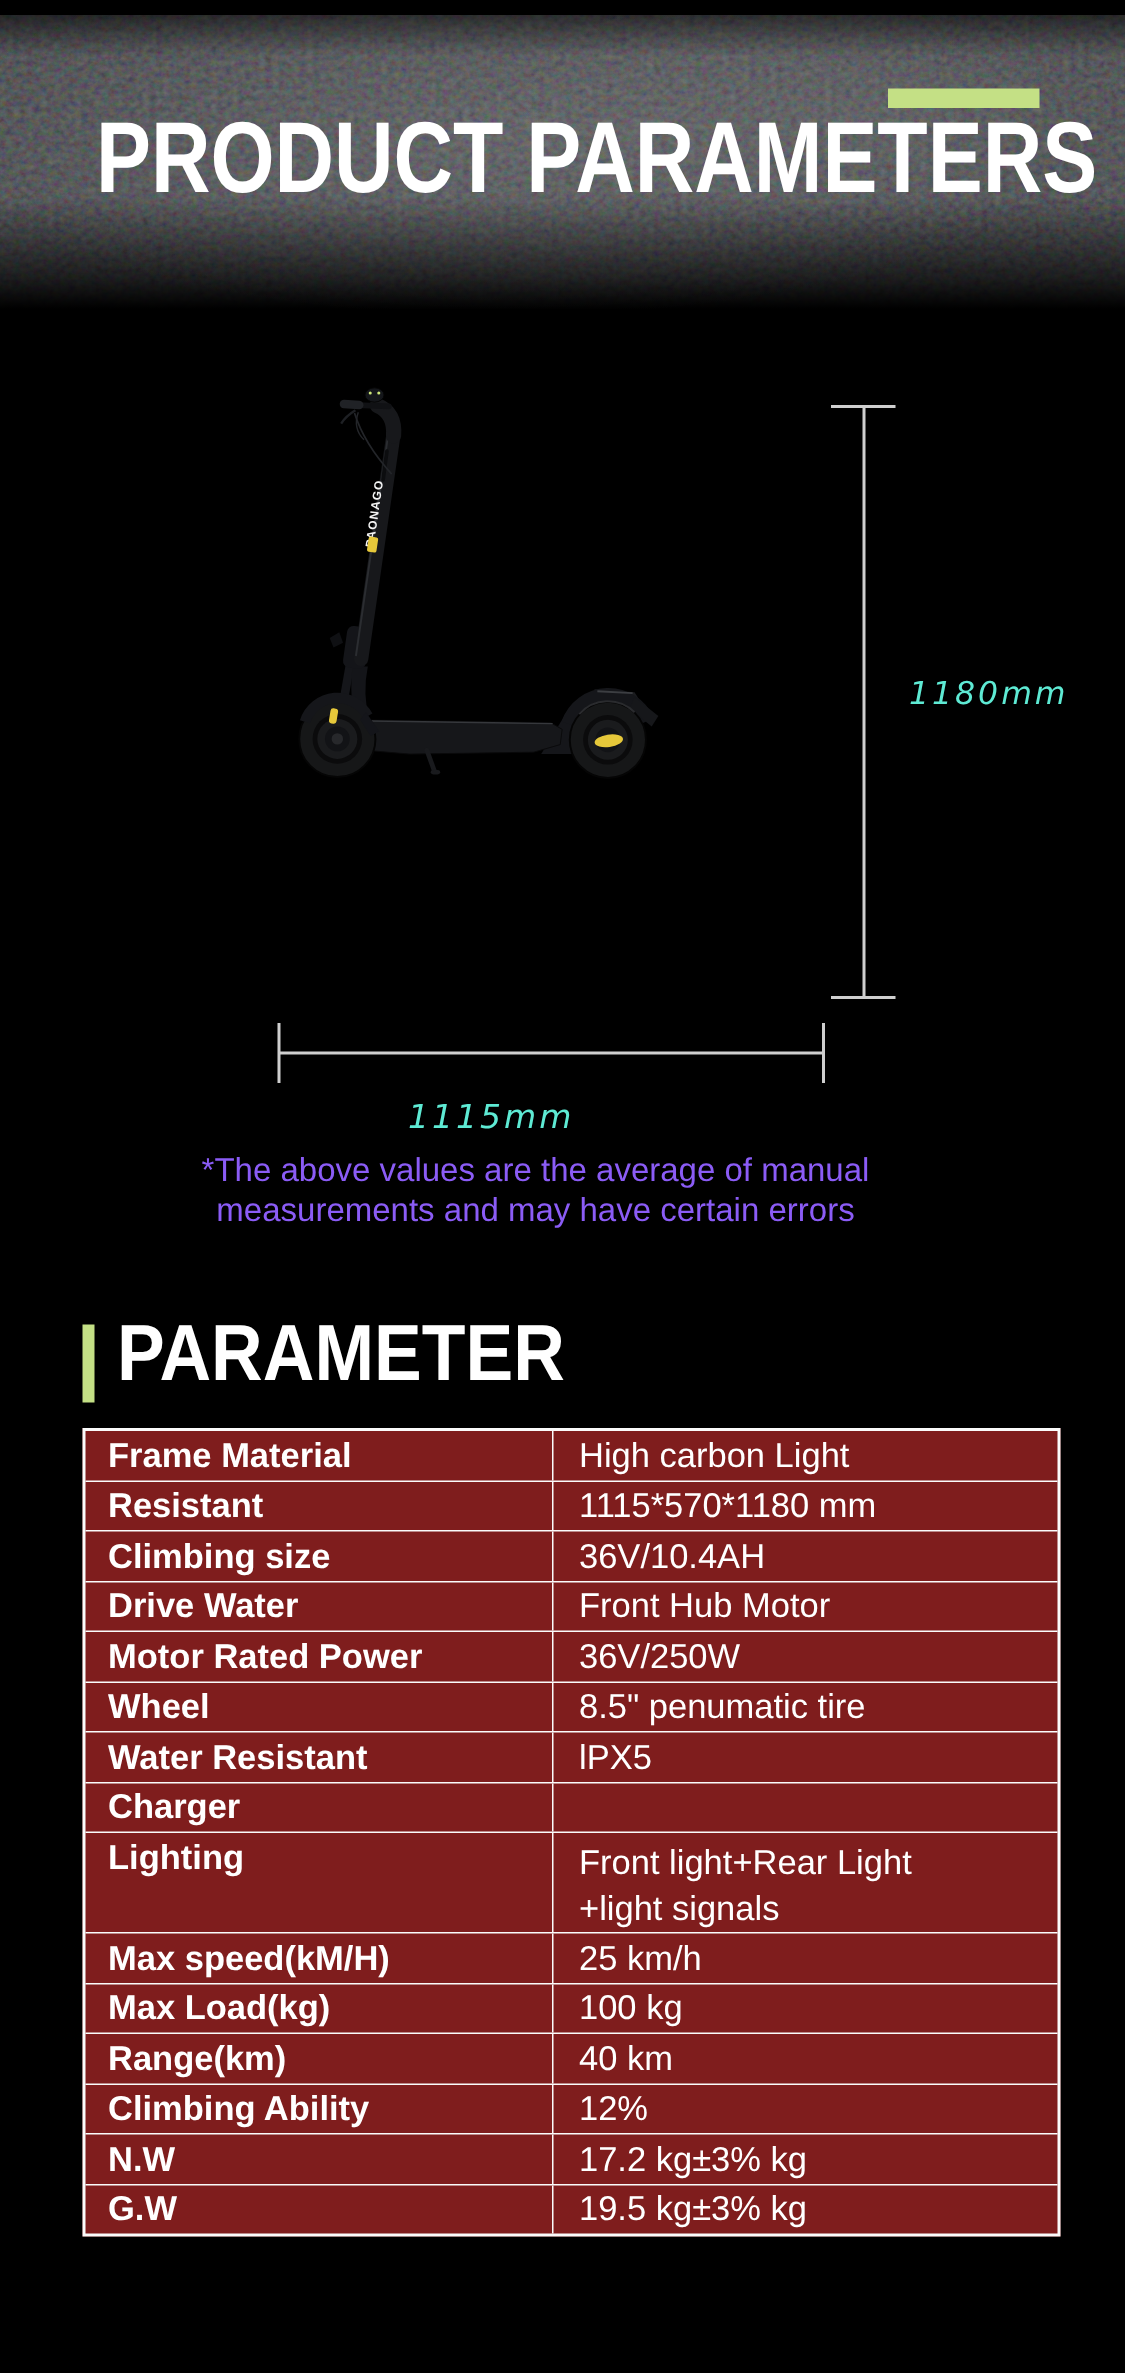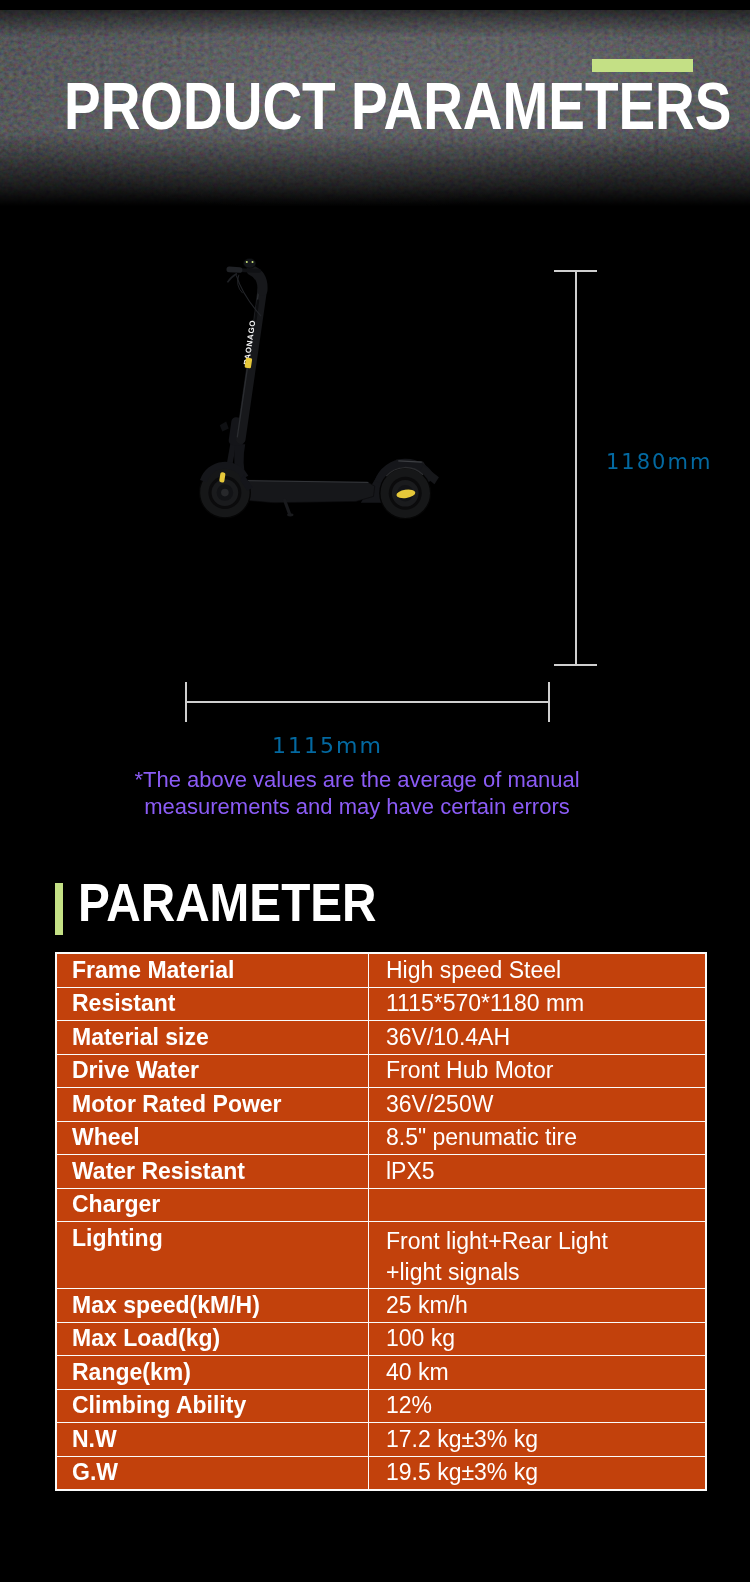--- a/index.html
+++ b/index.html
@@ -16,32 +16,32 @@
       linear-gradient(180deg, rgba(0,0,0,0.62) 0%, rgba(0,0,0,0.12) 14%, rgba(0,0,0,0.10) 62%,
                       rgba(0,0,0,0.72) 90%, #000 100%);}
   .hero-accent{position:absolute;left:592px;top:49px;width:101px;height:13px;
                background:var(--accent,#c4e085);}
   .hero-title{position:absolute;left:64px;top:62px;margin:0;font-size:67px;line-height:67px;
               font-weight:bold;letter-spacing:0px;white-space:nowrap;color:#fff;
               transform:scaleX(0.82);transform-origin:left top;}
 
   
   .dim{position:absolute;background:#cfcfcf;}
-  .dim-label{position:absolute;color:#0369a1;font-family:"DejaVu Sans","Liberation Sans",sans-serif;
-             letter-spacing:2px;font-size:21px;white-space:nowrap;}
+  .dim-label{position:absolute;color:#5eead4;font-family:"DejaVu Sans","Liberation Sans",sans-serif;
+             letter-spacing:2px;font-size:21px;white-space:nowrap;font-style:italic;}
   .disclaimer{position:absolute;left:90px;top:766px;width:534px;text-align:center;
               color:#8b5cf6;font-size:22px;line-height:27px;}
 
   
   .section-bar{position:absolute;left:55px;top:883px;width:8px;height:52px;background:var(--accent,#c4e085);}
   .section-heading{position:absolute;left:78px;top:876px;margin:0;font-size:53px;line-height:53px;
                    font-weight:bold;white-space:nowrap;transform:scaleX(0.9);transform-origin:left top;}
 
   .spec-table{position:absolute;left:55px;top:952px;width:652px;border:2px solid #fbfbfb;
-              box-sizing:border-box;background:#c2410c;}
+              box-sizing:border-box;background:#7f1d1d;}
   .spec-row{display:flex;height:32.5px;align-items:center;border-top:1.5px solid #fbfbfb;}
   .spec-row:first-child{border-top:none;}
   .spec-row.tall{height:66px;align-items:flex-end;}
   .spec-label{width:312px;box-sizing:border-box;border-right:1.5px solid #fbfbfb;height:100%;
               padding-left:15px;font-weight:bold;font-size:23px;display:flex;align-items:center;}
   .spec-row.tall .spec-label{align-items:flex-start;padding-top:3px;}
   .spec-value{flex:1;padding-left:17px;font-size:23px;white-space:pre-line;line-height:31px;}
   .spec-row.tall .spec-value{padding-top:3px;}
 </style>
 </head>
@@ -145,28 +145,28 @@
     <div>measurements and may have certain errors</div>
   </div>
 
   <div>
     <div class="section-bar"></div>
     <h2 class="section-heading">PARAMETER</h2>
     <div class="spec-table">
       <div>
           <div class="spec-row">
             <div class="spec-label">Frame Material</div>
-            <div class="spec-value">High speed Steel</div>
+            <div class="spec-value">High carbon Light</div>
           </div>
           <div class="spec-row">
             <div class="spec-label">Resistant</div>
             <div class="spec-value">1115*570*1180 mm</div>
           </div>
           <div class="spec-row">
-            <div class="spec-label">Material size</div>
+            <div class="spec-label">Climbing size</div>
             <div class="spec-value">36V/10.4AH</div>
           </div>
           <div class="spec-row">
             <div class="spec-label">Drive Water</div>
             <div class="spec-value">Front Hub Motor</div>
           </div>
           <div class="spec-row">
             <div class="spec-label">Motor Rated Power</div>
             <div class="spec-value">36V/250W</div>
           </div>

